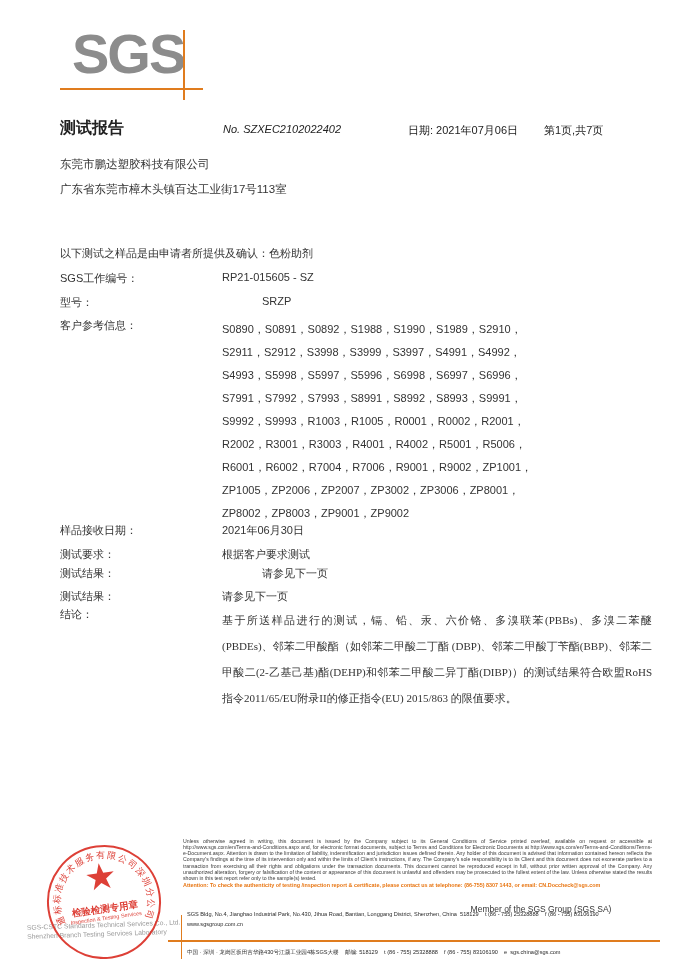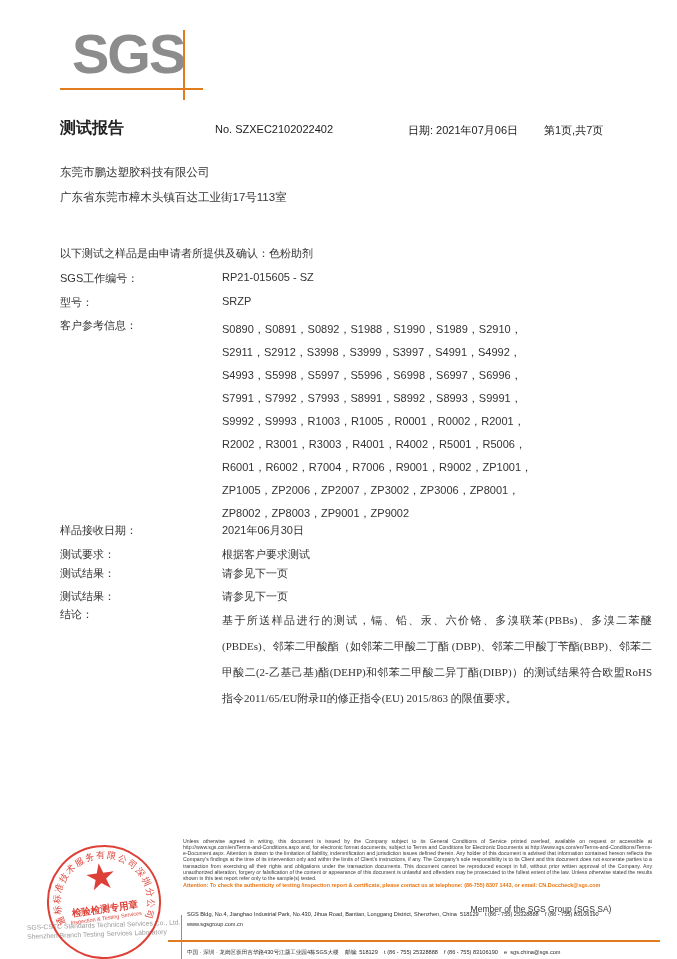--- a/index.html
+++ b/index.html
@@ -5,33 +5,33 @@
   html,body{margin:0;padding:0;background:#e8e8e8;}
   .page{position:relative;width:677px;height:959px;background:#ffffff;margin:0 auto;
         font-family:"Liberation Sans","DejaVu Sans",sans-serif;color:#2b2b2b;overflow:hidden;}
   
   .logo-text{position:absolute;left:72px;top:26px;font-size:56px;font-weight:700;
              color:#8c8c8c;letter-spacing:-2px;line-height:1;}
   .logo-vline{position:absolute;left:183px;top:30px;width:1.5px;height:70px;background:#e07c1e;}
   .logo-hline{position:absolute;left:60px;top:88px;width:143px;height:1.5px;background:#e07c1e;}
   
   .title{position:absolute;left:60px;top:118px;font-size:16px;font-weight:700;color:#222;}
-  .rep-no{position:absolute;left:215px;top:123px;font-size:11px;color:#222;}
+  .rep-no{position:absolute;left:223px;top:123px;font-size:11px;color:#222;font-style:italic;}
   .rep-date{position:absolute;left:408px;top:123px;font-size:11px;color:#222;}
   .rep-page{position:absolute;left:544px;top:123px;font-size:11px;color:#222;}
-  .applicant{position:absolute;left:60px;top:160px;font-size:11.5px;color:#333;line-height:25px;}
+  .applicant{position:absolute;left:60px;top:152px;font-size:11.5px;color:#333;line-height:25px;}
   
   .body-block{position:absolute;left:60px;top:246px;width:592px;font-size:11px;color:#333;}
   .statement{height:16px;margin-bottom:9px;}
   .frow{display:flex;justify-content:center;}
   .frow .lbl{flex:0 0 162px;}
   .frow .val{flex:1;}
   .h16{height:16px;}
   .ref-lines div{line-height:23px;height:23px;}
-  .mb8{margin-bottom:8px;} .mb7{margin-bottom:7px;} .mb5{margin-bottom:5px;}
+  .mb8{margin-bottom:8px;} .mb7{margin-bottom:7px;gap:40px;} .mb5{margin-bottom:5px;}
   .mb3{margin-bottom:3px;} .mb2{margin-bottom:2px;} .mbneg{margin-bottom:-2px;}
   .concl{line-height:26px;text-align:justify;font-family:Liberation Serif, serif;}
   
   .footer-right{position:absolute;left:183px;top:838px;width:469px;}
   .legal{font-size:5.2px;line-height:6.15px;color:#3c3c3c;text-align:justify;}
   .attention{font-size:5.4px;line-height:6.2px;color:#e87511;font-weight:700;margin-top:1px;}
   .addr{margin-top:3px;padding-left:4px;font-size:5.6px;line-height:9.5px;color:#2a2a2a;white-space:pre-wrap;}
   .foot-vline{position:absolute;left:181px;top:915px;width:1.2px;height:44px;background:#e07c1e;}
   .foot-hline{position:absolute;left:168px;top:940px;width:492px;height:1.5px;background:#e07c1e;}
   .member{position:absolute;left:430px;top:904px;width:222px;text-align:center;font-size:8.5px;color:#333;}

